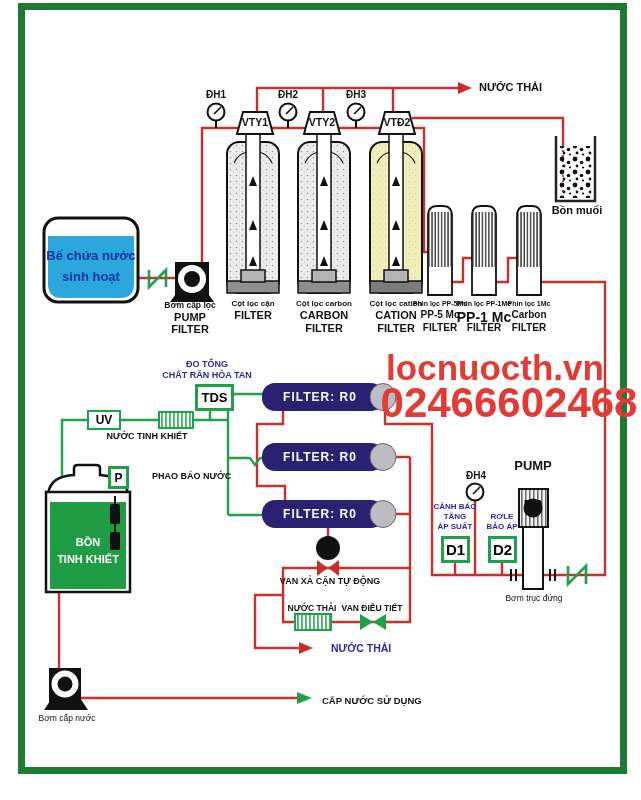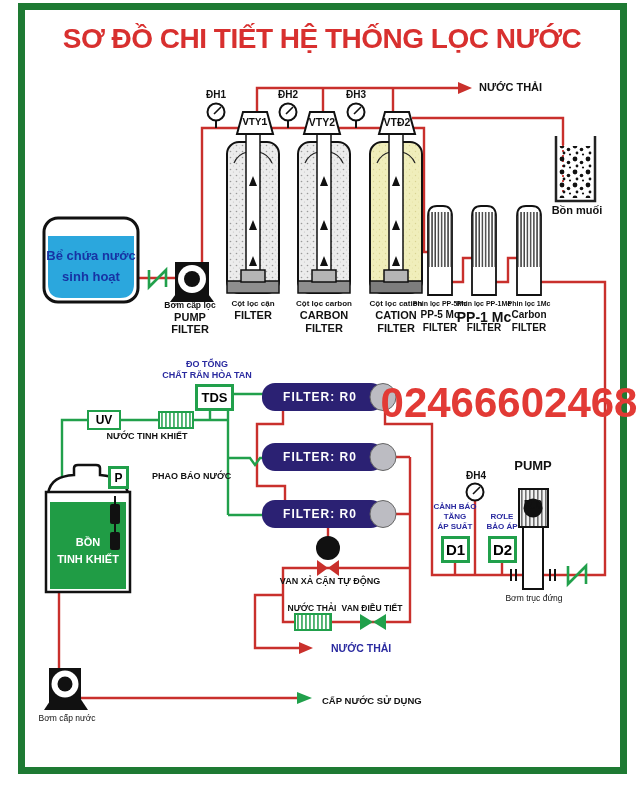--- a/index.html
+++ b/index.html
@@ -210,27 +210,26 @@
   <path d="M568,566 V584 L586,566 V584" stroke="#21a04b" stroke-width="2.6" fill="none"></path>
 
   <g>
     <rect x="49" y="668" width="32" height="36" fill="#111"></rect>
     <polygon points="44,710 88,710 80,698 52,698" fill="#111"></polygon>
     <circle cx="65" cy="684" r="13.5" fill="#fff"></circle>
     <circle cx="65" cy="684" r="7.5" fill="#111"></circle>
   </g>
 </svg>
 
-<div class="t c" style="left:322px;top:24px;font-size:28px;letter-spacing:-0.5px;color:#d8302f;">SƠ ĐỒ CHI TIẾT HỆ THỐNG LỌC NƯỚC</div>
 
 <div class="t c" style="left:216px;top:90px;font-size:10px;">ĐH1</div>
 <div class="t c" style="left:288px;top:90px;font-size:10px;">ĐH2</div>
 <div class="t c" style="left:356px;top:90px;font-size:10px;">ĐH3</div>
 
-<div class="t c" style="left:255px;top:117px;font-size:10.5px;font-family:Liberation Mono, monospace;">VTY1</div>
+<div class="t c" style="left:255px;top:117px;font-size:10.5px;">VTY1</div>
 <div class="t c" style="left:322px;top:117px;font-size:10.5px;">VTY2</div>
 <div class="t c" style="left:397px;top:117px;font-size:10.5px;text-align:right;">VTĐ2</div>
 
 <div class="t" style="left:479px;top:82px;font-size:11px;">NƯỚC THẢI</div>
 <div class="t c" style="left:577px;top:205px;font-size:11px;">Bồn muối</div>
 
 <div class="t c" style="left:91px;top:249px;font-size:13px;color:#1733a4;">Bể chứa nước</div>
 <div class="t c" style="left:91px;top:270px;font-size:13px;color:#1733a4;">sinh hoạt</div>
 <div class="t c" style="left:190px;top:301px;font-size:8.5px;">Bơm cấp lọc</div>
 <div class="t c" style="left:190px;top:312px;font-size:11px;">PUMP</div>
@@ -296,15 +295,16 @@
 <div class="t c" style="left:534px;top:594px;font-size:8.5px;font-weight:400;">Bơm trục đứng</div>
 
 <div class="t c" style="left:330px;top:577px;font-size:9px;">VAN XẢ CẶN TỰ ĐỘNG</div>
 <div class="t c" style="left:312px;top:604px;font-size:8.5px;">NƯỚC THẢI</div>
 <div class="t c" style="left:372px;top:604px;font-size:8.5px;">VAN ĐIỀU TIẾT</div>
 <div class="t" style="left:331px;top:643px;font-size:10.5px;color:#2a2aa0;">NƯỚC THẢI</div>
 
 <div class="t" style="left:322px;top:696px;font-size:9.5px;">CẤP NƯỚC SỬ DỤNG</div>
 <div class="t c" style="left:67px;top:714px;font-size:8.5px;font-weight:400;">Bơm cấp nước</div>
 
+<div class="wm" style="left:495px;top:350px;font-size:35px;">locnuocth.vn</div>
 <div class="wm" style="left:509px;top:382px;font-size:42px;">02466602468</div>
 
 </div>
 
 </body></html>

